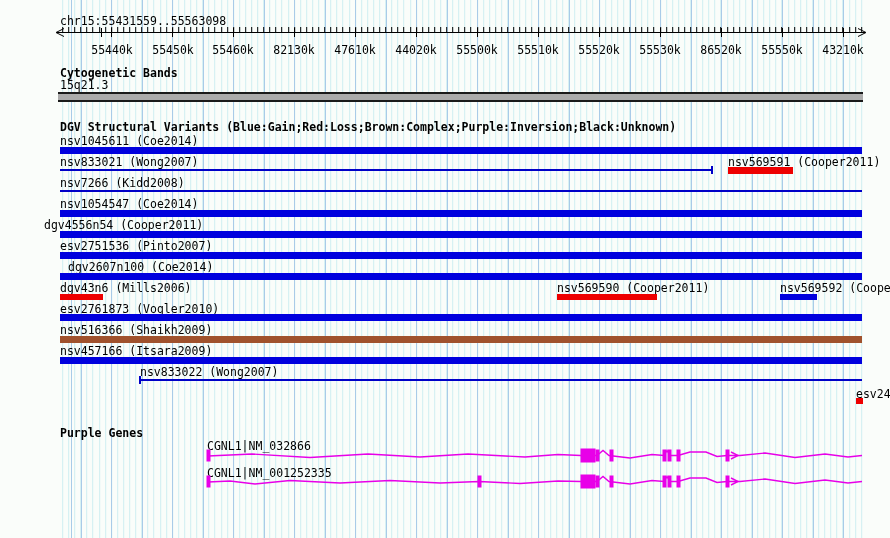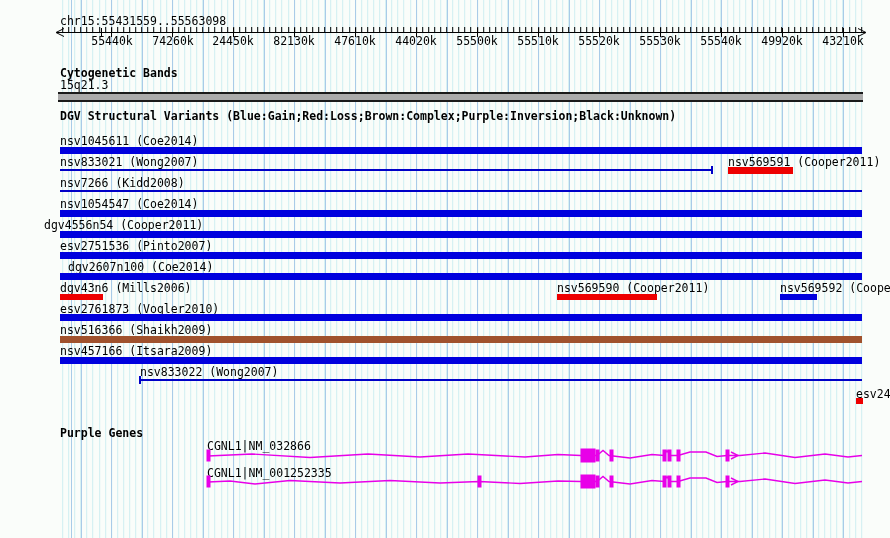--- a/index.html
+++ b/index.html
@@ -27,59 +27,59 @@
   .ticks-minor{
     position:absolute;top:27px;left:60px;width:803px;height:5px;
     background:repeating-linear-gradient(90deg,#000 0 1px,transparent 1px 6.097px);
     background-position:2.2px 0;
   }
   .ticks-major{
     position:absolute;top:28px;left:60px;width:803px;height:9px;
     background:repeating-linear-gradient(90deg,#000 0 1px,transparent 1px 60.97px);
     background-position:51px 0;
   }
-  .rlabel{position:absolute;top:35px;transform:translateX(-50%);white-space:pre;text-align:right;}
+  .rlabel{position:absolute;top:44px;transform:translateX(-50%);white-space:pre;text-align:right;}
   .cytoband{
     position:absolute;left:58px;top:92px;width:805px;height:10px;box-sizing:border-box;
     background:var(--band_fill);
     border-top:2px solid var(--band_border);border-bottom:2px solid var(--band_border);
   }
   svg.overlay{position:absolute;left:0;top:0;}
 </style>
 </head>
 <body>
 
 <div class="stripes"></div>
 
 <div class="lbl" style="left:60px;top:15px">chr15:55431559..55563098</div>
 
 <div>
   <div class="ticks-minor"></div>
   <div class="ticks-major"></div>
   <div class="ruler-line"></div>
   <span class="rlabel" style="left:112px">55440k</span>
-  <span class="rlabel" style="left:173px">74260k</span>
-  <span class="rlabel" style="left:233px">24450k</span>
+  <span class="rlabel" style="left:173px">55450k</span>
+  <span class="rlabel" style="left:233px">55460k</span>
   <span class="rlabel" style="left:294px">82130k</span>
   <span class="rlabel" style="left:355px">47610k</span>
   <span class="rlabel" style="left:416px">44020k</span>
   <span class="rlabel" style="left:477px">55500k</span>
   <span class="rlabel" style="left:538px">55510k</span>
   <span class="rlabel" style="left:599px">55520k</span>
   <span class="rlabel" style="left:660px">55530k</span>
-  <span class="rlabel" style="left:721px">55540k</span>
-  <span class="rlabel" style="left:782px">49920k</span>
+  <span class="rlabel" style="left:721px">86520k</span>
+  <span class="rlabel" style="left:782px">55550k</span>
   <span class="rlabel" style="left:843px">43210k</span>
 </div>
 
 <div class="lbl bold" style="left:60px;top:67px">Cytogenetic Bands</div>
 <div class="lbl" style="left:60px;top:79px">15q21.3</div>
 <div class="cytoband"></div>
 
-<div class="lbl bold" style="left:60px;top:110px">DGV Structural Variants (Blue:Gain;Red:Loss;Brown:Complex;Purple:Inversion;Black:Unknown)</div>
+<div class="lbl bold" style="left:60px;top:121px">DGV Structural Variants (Blue:Gain;Red:Loss;Brown:Complex;Purple:Inversion;Black:Unknown)</div>
 
 <div class="lbl" style="left:60px;top:135px">nsv1045611 (Coe2014)</div>
 <div class="bar c-gain" style="left:60px;top:147px;width:802px;height:7px"></div>
 
 <div class="lbl" style="left:60px;top:156px">nsv833021 (Wong2007)</div>
 <div class="bar c-line" style="left:60px;top:169px;width:653px;height:2px"></div>
 <div class="bar c-line" style="left:711px;top:166px;width:2px;height:8px"></div>
 <div class="lbl" style="left:728px;top:156px">nsv569591 (Cooper2011)</div>
 <div class="bar c-loss" style="left:728px;top:167px;width:65px;height:7px"></div>
 

